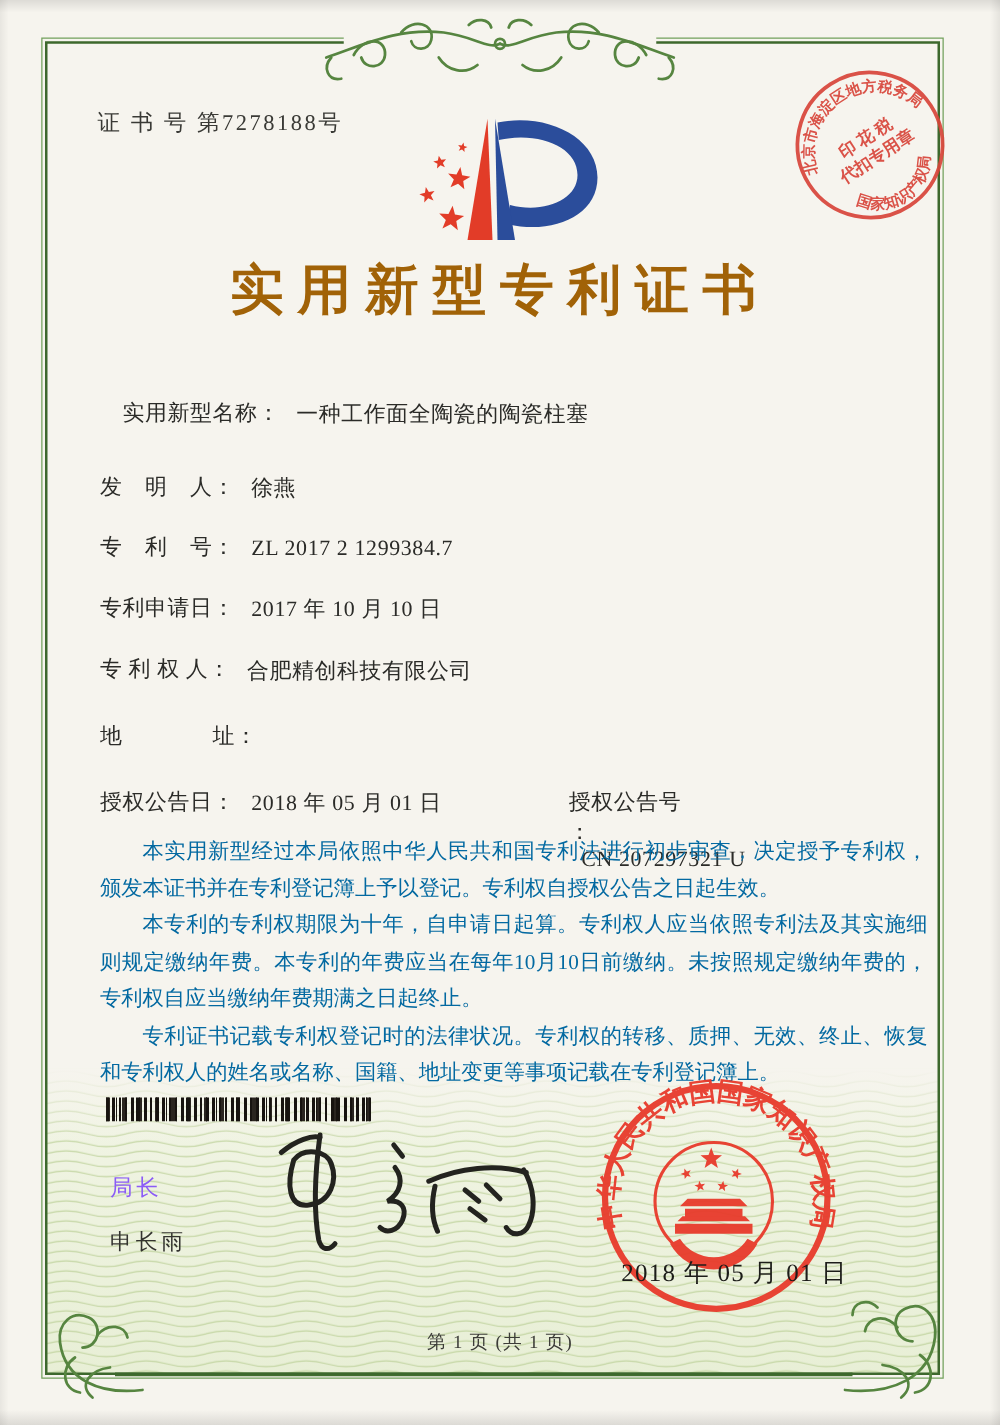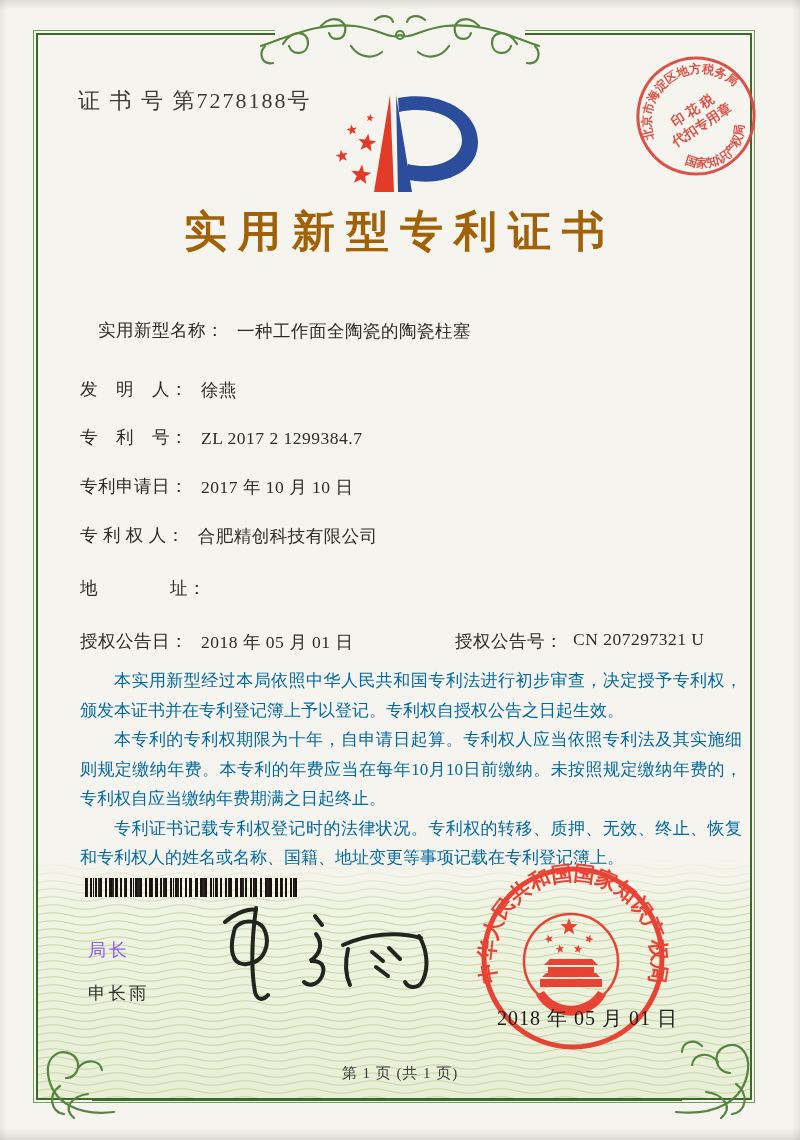--- a/index.html
+++ b/index.html
@@ -14,30 +14,30 @@
   
   #frame{position:absolute;left:33px;top:30px;width:720px;height:1071px;border:1px solid #72a05c;}
   #frame .inner{position:absolute;left:2px;top:2px;right:2px;bottom:2px;border:2px solid #3d682d;}
 
   
   #band{position:absolute;left:37px;top:855px;width:714px;height:244px;background:linear-gradient(#f2f5e6,#e8efd6);}
   #band svg{position:absolute;left:0;top:0;}
   #band .fade{position:absolute;left:0;top:0;width:100%;height:60px;background:linear-gradient(#f6f4ee,rgba(246,244,238,0));}
   #band-line{position:absolute;left:92px;top:1098px;width:590px;height:3px;background:#406e2e;}
 
-  .cert-no{position:absolute;left:78px;top:86px;font-size:22px;letter-spacing:2px;color:#3a3a36;}
+  .cert-no{position:absolute;left:78px;top:86px;font-size:18px;letter-spacing:2px;color:#3a3a36;}
   .title{position:absolute;left:0;top:203px;width:100%;text-align:center;font-size:43px;font-weight:bold;
          letter-spacing:11px;color:#a16207;}
 
   .row{position:absolute;left:80px;display:flex;align-items:flex-start;font-size:17.5px;letter-spacing:.5px;}
   .row .lbl{flex:none;}
   .row .colon{flex:none;}
   .row .val{margin-left:13px;white-space:pre-line;max-width:470px;line-height:26px;}
 
-  .grant-no{position:absolute;left:455px;top:629px;display:flex;font-size:17.5px;letter-spacing:.5px;}
+  .grant-no{position:absolute;left:455px;top:629px;display:flex;font-size:17.5px;letter-spacing:.5px;flex-direction:column;}
   .grant-no .val{margin-left:10px;}
 
   .paras{position:absolute;left:80px;top:666px;width:662px;font-size:17px;line-height:29.5px;
          text-align:justify;color:#0369a1;}
   .paras p{margin:0;text-indent:2em;}
 
   .barcode{position:absolute;left:85px;top:878px;width:212px;height:19px;
     background:
       repeating-linear-gradient(90deg,#17130f 0 2px,rgba(0,0,0,0) 2px 5px),
       repeating-linear-gradient(90deg,#17130f 0 1px,rgba(0,0,0,0) 1px 8px),

